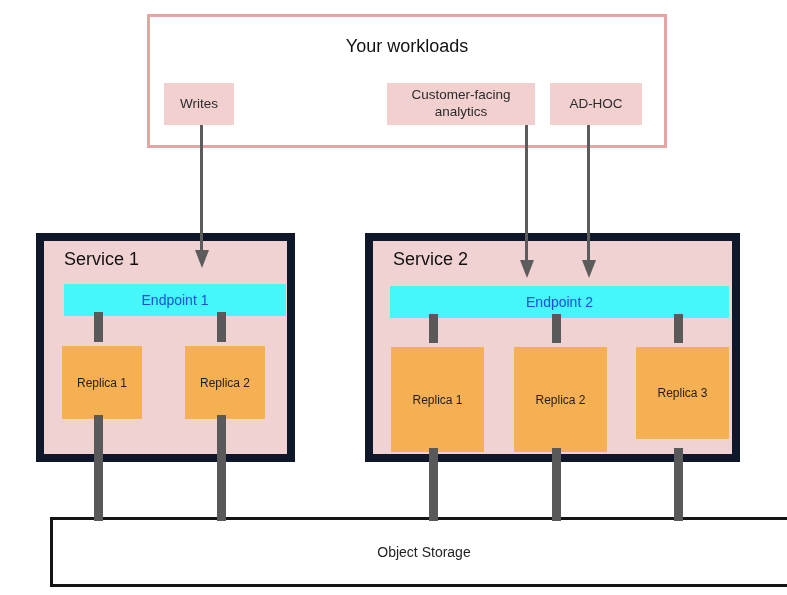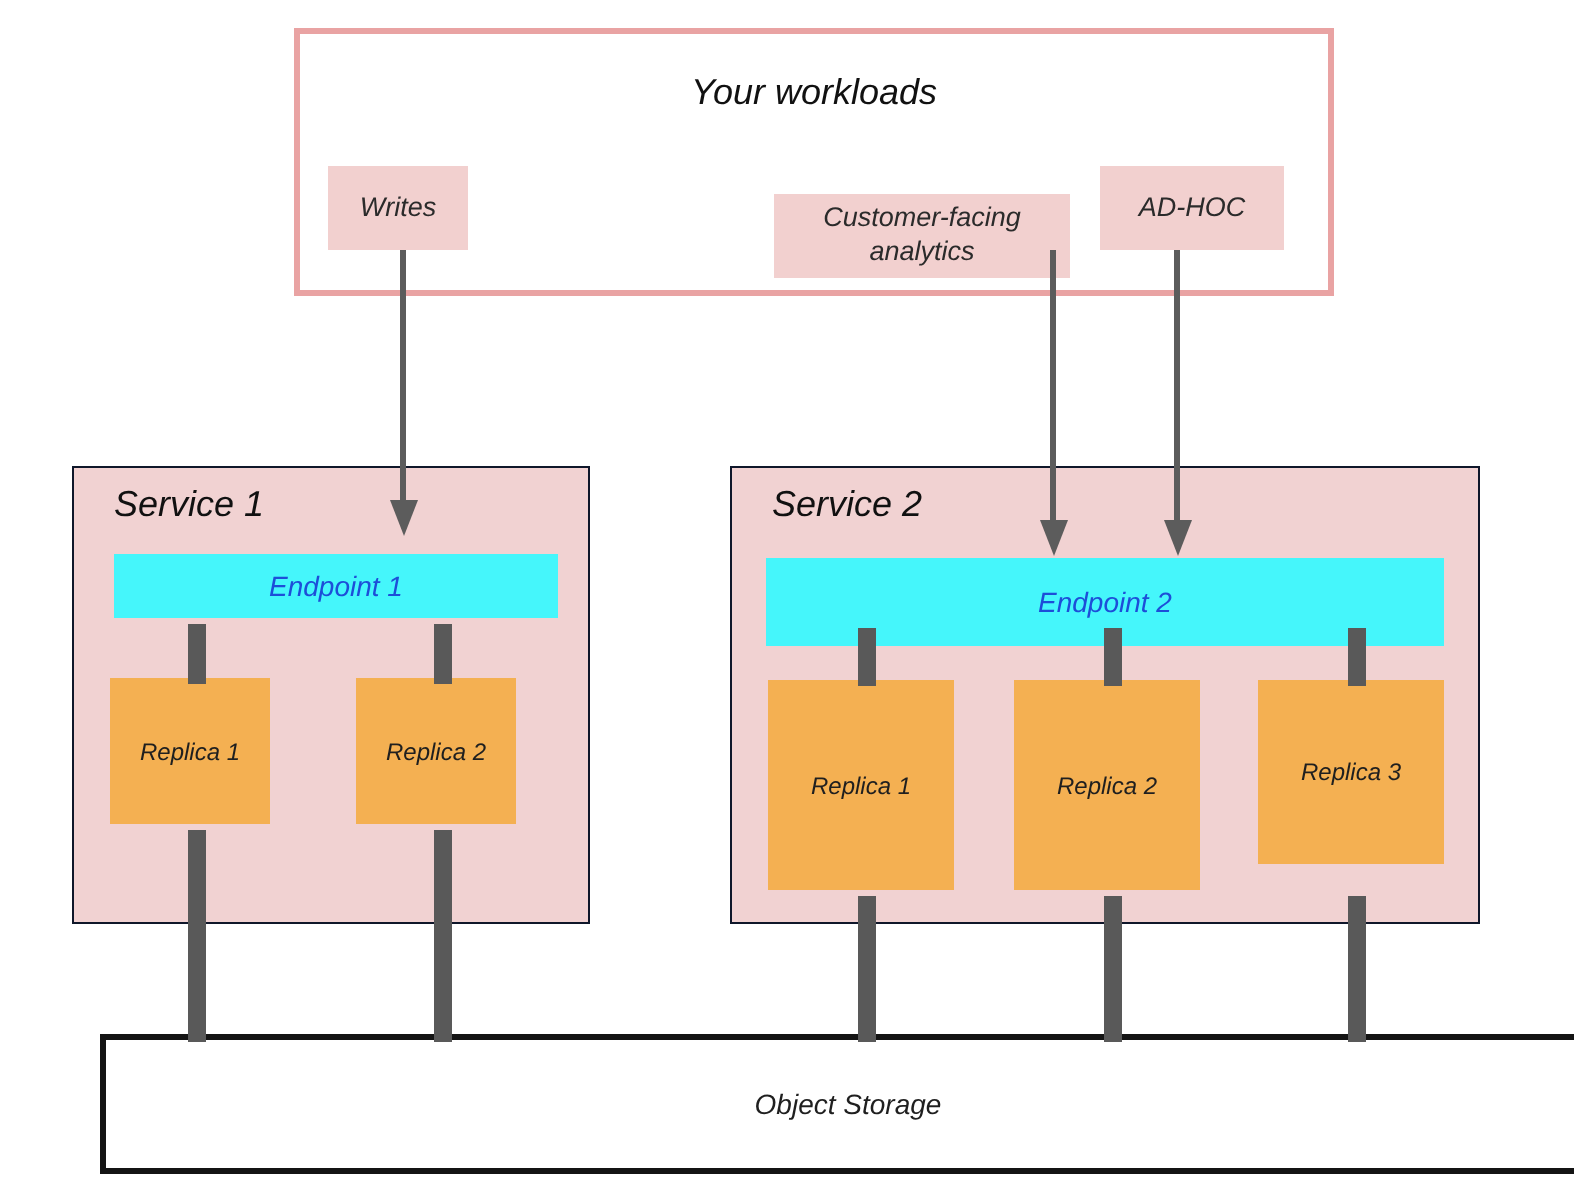--- a/index.html
+++ b/index.html
@@ -1,15 +1,15 @@
 <!DOCTYPE html>
 <html><head>
 <meta charset="utf-8">
 <style>
-  * { margin:0; padding:0; box-sizing:border-box;font-style:italic; }
+  * { margin:0; padding:0; box-sizing:border-box; }
   html,body { background:#ffffff; }
   body {
     font-family:"Liberation Sans","DejaVu Sans",sans-serif;
     color:#1e1e1e;
   }
   .stage {
     position:relative; width:787px; height:595px;
     background:#ffffff; overflow:hidden;
   }
 
@@ -21,40 +21,40 @@
   .workloads-title {
     position:absolute; left:0; right:0; top:19px;
     text-align:center; font-size:18px; color:#111111;
   }
   .chip {
     position:absolute; background:#f2d0cf;
     display:flex; align-items:center; justify-content:center;
     text-align:center; font-size:13.5px; line-height:1.25; color:#2b2b2b;
   }
   .chip.writes   { left:14px;  top:66px; width:70px;  height:42px; }
-  .chip.customer { left:237px; top:80px; width:148px; height:42px; padding:0 16px; }
+  .chip.customer { left:237px; top:66px; width:148px; height:42px; padding:0 16px; }
   .chip.adhoc    { left:400px; top:66px; width:92px;  height:42px; }
 
   
   .service {
     position:absolute; top:233px; height:229px;
-    border:1px solid #0f172a; background:#f1d2d2;padding-left:12px;
+    border:8px solid #0f172a; background:#f1d2d2;padding-left:12px;
   }
   .service.s1 { left:36px;  width:259px; }
   .service.s2 { left:365px; width:375px; }
   .service-title {
     position:absolute; left:20px; top:8px; font-size:18px; color:#111111;
   }
   .endpoint {
     position:absolute; background:#45f6fb;
     display:flex; align-items:center; justify-content:center;
     font-size:14px; color:#1d4ed8;
   }
   .s1 .endpoint { left:20px; top:43px; width:222px; height:32px; }
-  .s2 .endpoint { left:17px; top:45px; width:339px; height:44px; }
+  .s2 .endpoint { left:17px; top:45px; width:339px; height:32px; }
   .replica {
     position:absolute; background:#f4b052;
     display:flex; align-items:center; justify-content:center;
     font-size:12px; color:#1f1f1f;
   }
   .s1 .replica.r1 { left:18px;  top:105px; width:80px; height:73px; }
   .s1 .replica.r2 { left:141px; top:105px; width:80px; height:73px; }
   .s2 .replica.r1 { left:18px;  top:106px; width:93px; height:105px; }
   .s2 .replica.r2 { left:141px; top:106px; width:93px; height:105px; }
   .s2 .replica.r3 { left:263px; top:106px; width:93px; height:92px; }

